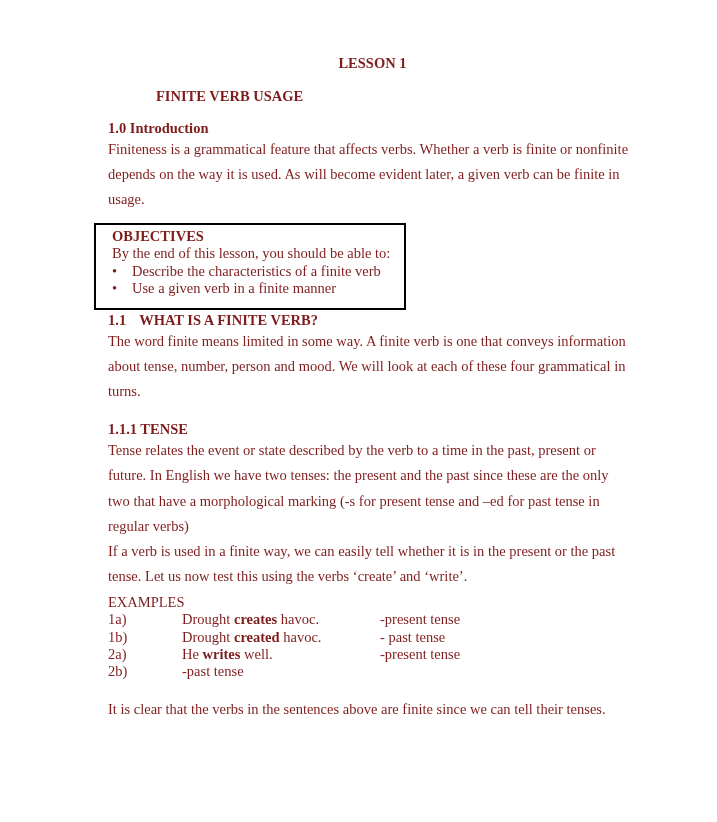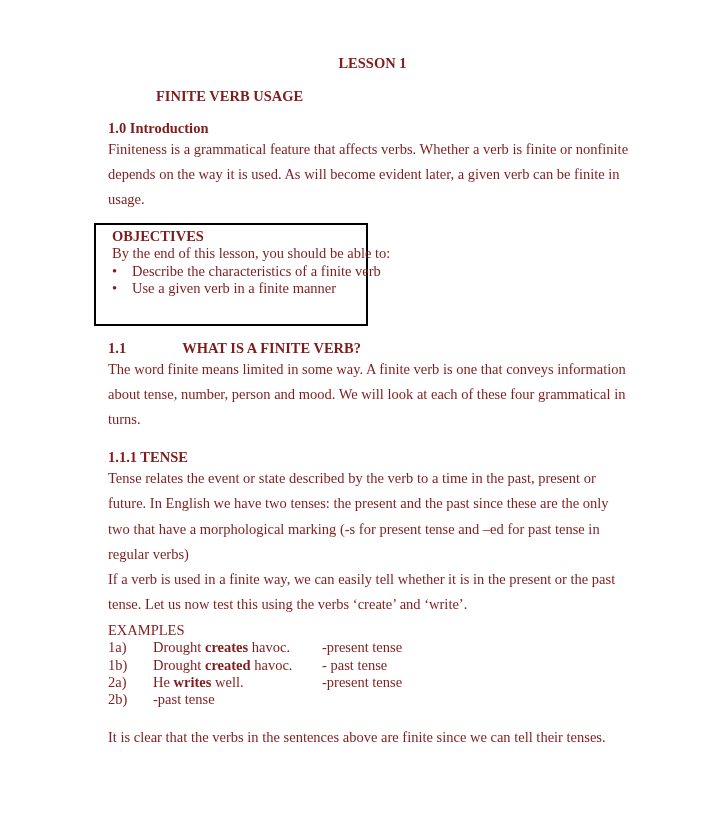--- a/index.html
+++ b/index.html
@@ -32,37 +32,37 @@
     line-height: 17px;
     margin-top: 16px;
   }
   .para { margin: 0; }
   .para .line {
     line-height: 25.2px;
     white-space: nowrap;
   }
   .obj-box {
     box-sizing: border-box;
-    width: 274px;
+    width: 312px;
     margin: 10px 0 0 -14px;
     border: 2px solid #000000;
-    padding: 3px 4px 26px 16px;
+    padding: 3px 4px 10px 16px;
     line-height: 17.5px;
   }
   .obj-box .obj-heading { font-weight: bold; }
   .obj-box .obj-line { white-space: nowrap; }
   .bullet-row { display: flex; }
   .bullet-glyph { width: 20px; flex: 0 0 20px; }
   .h-section { display: flex; font-weight: bold; line-height: 17px; }
   .h-section .h-num { margin-right: 13px; }
-  .h-1-1 { margin-top: 14px; gap: 43px; }
+  .h-1-1 { margin-top: 2px; }
   .h-1-1-1 { margin-top: 17px; font-weight: bold; line-height: 17px; }
   .examples { margin-top: 5px; }
   .examples .ex-heading { line-height: 17px; }
-  .ex-row { display: flex; line-height: 17.2px; white-space: nowrap; }
+  .ex-row { display: flex; line-height: 17.2px; white-space: nowrap; gap: 29px; }
   .ex-num { width: 45px; flex: 0 0 45px; }
   .ex-sentence { width: 169px; flex: 0 0 169px; }
   .ex-verb { font-weight: bold; }
   .closing { margin-top: 17px; line-height: 25px; white-space: nowrap; }
 </style>
 </head>
 <body>
 
 <div class="page">
 

